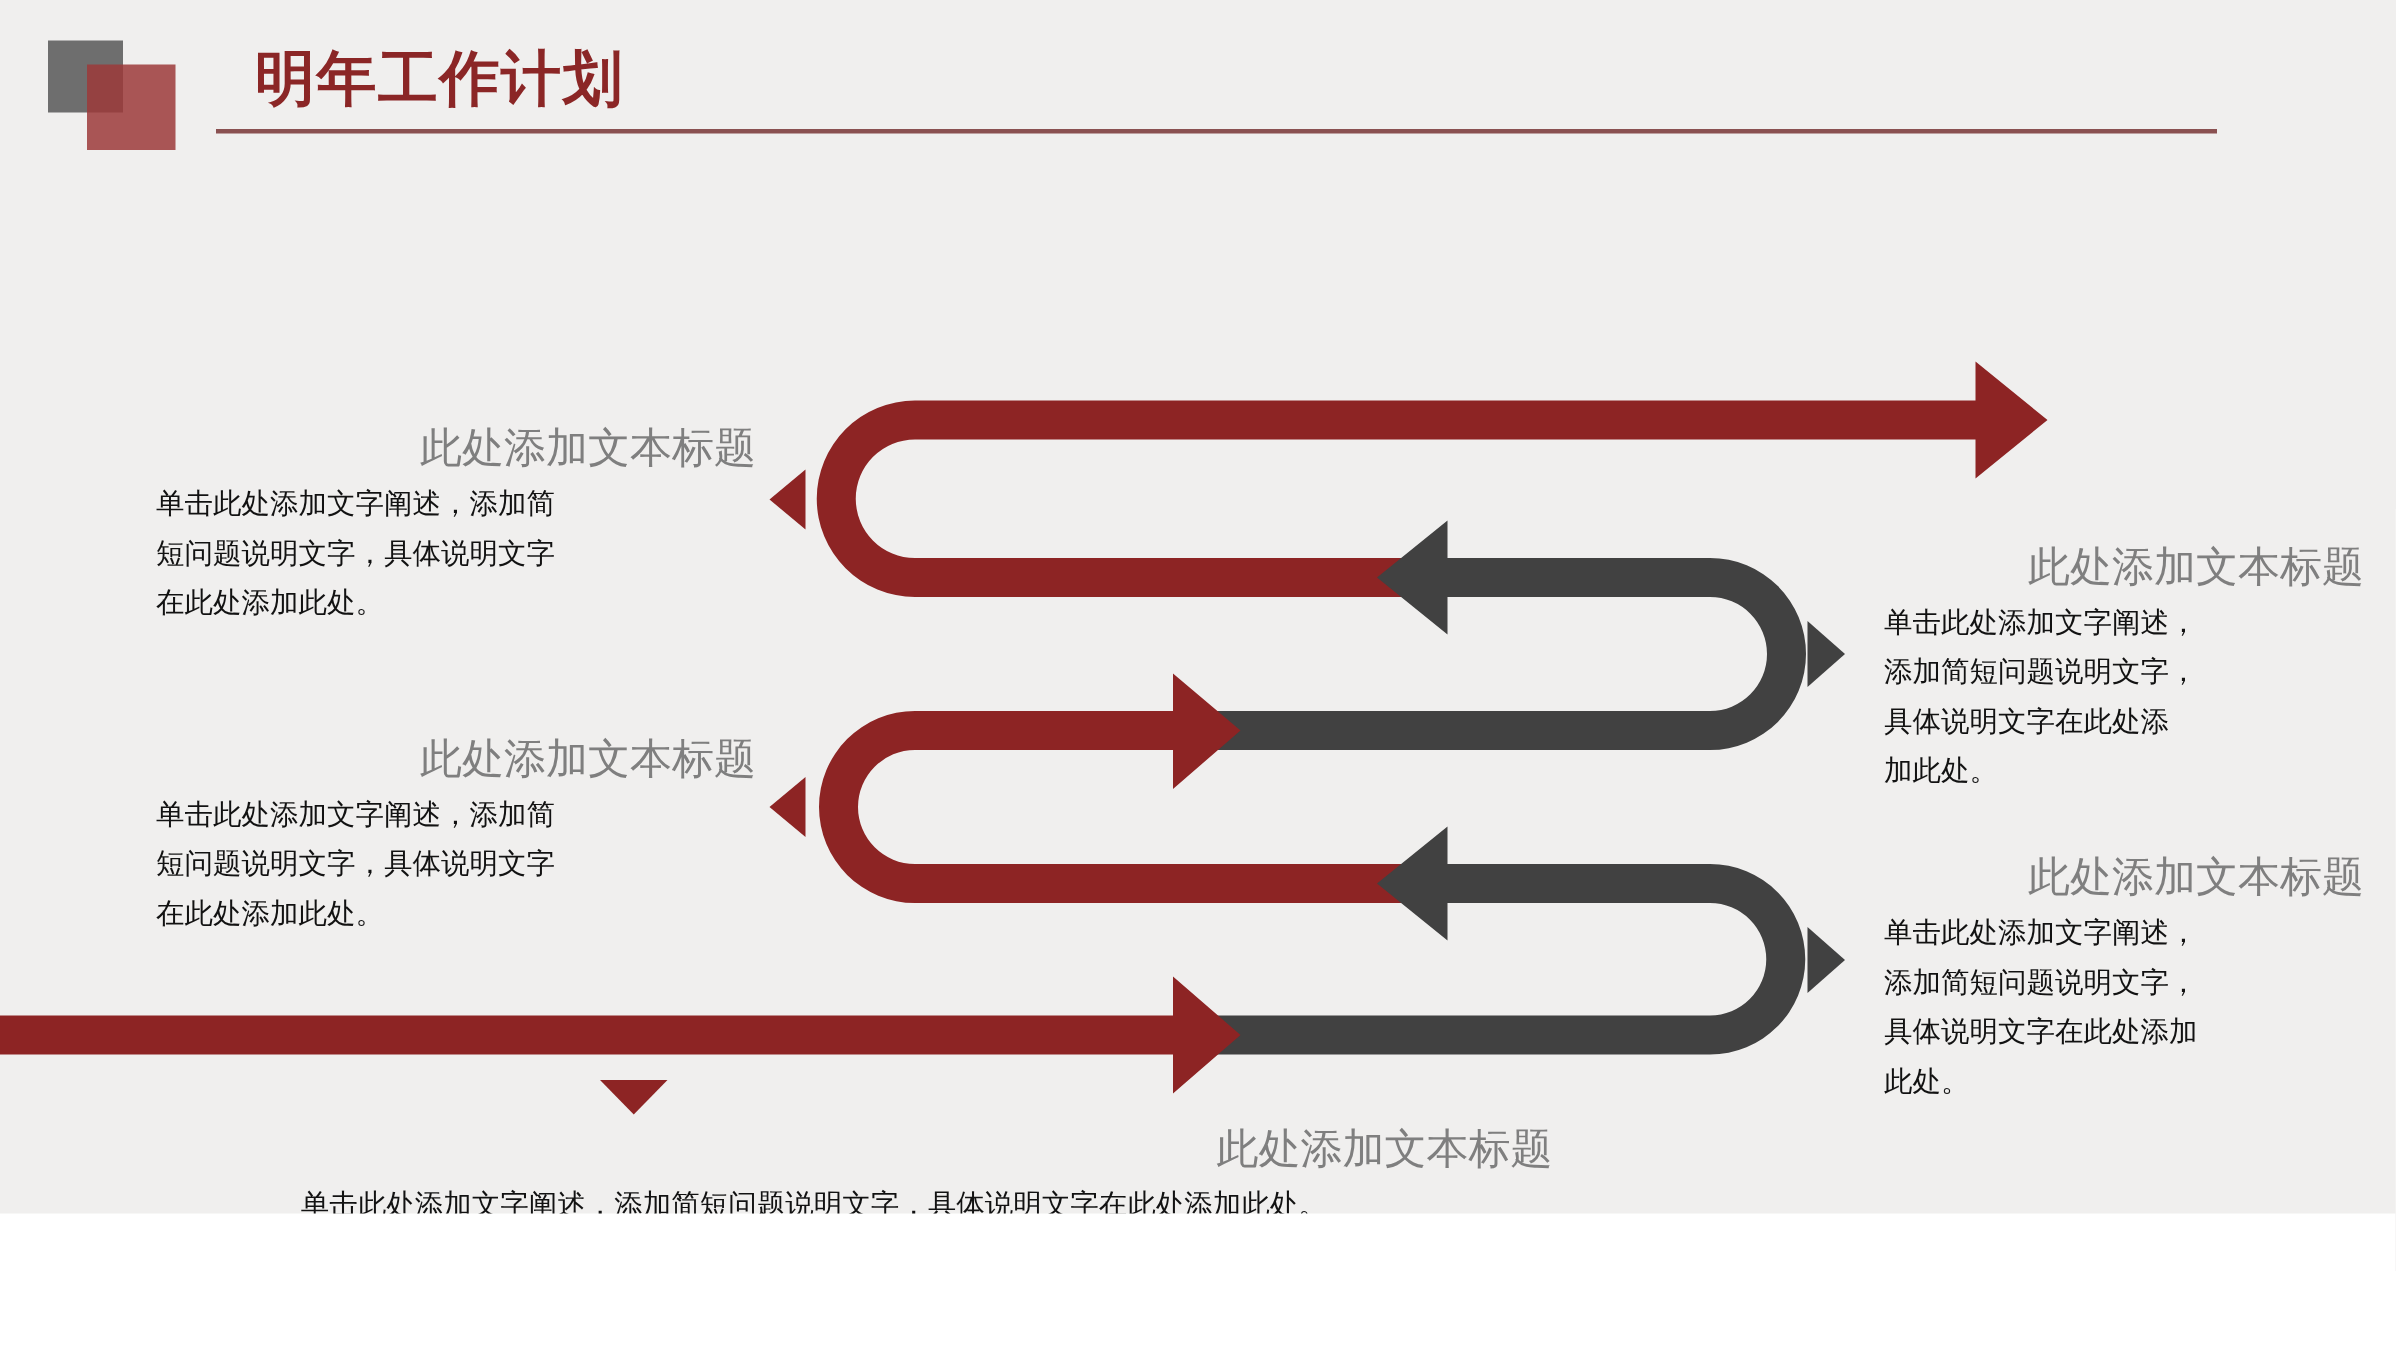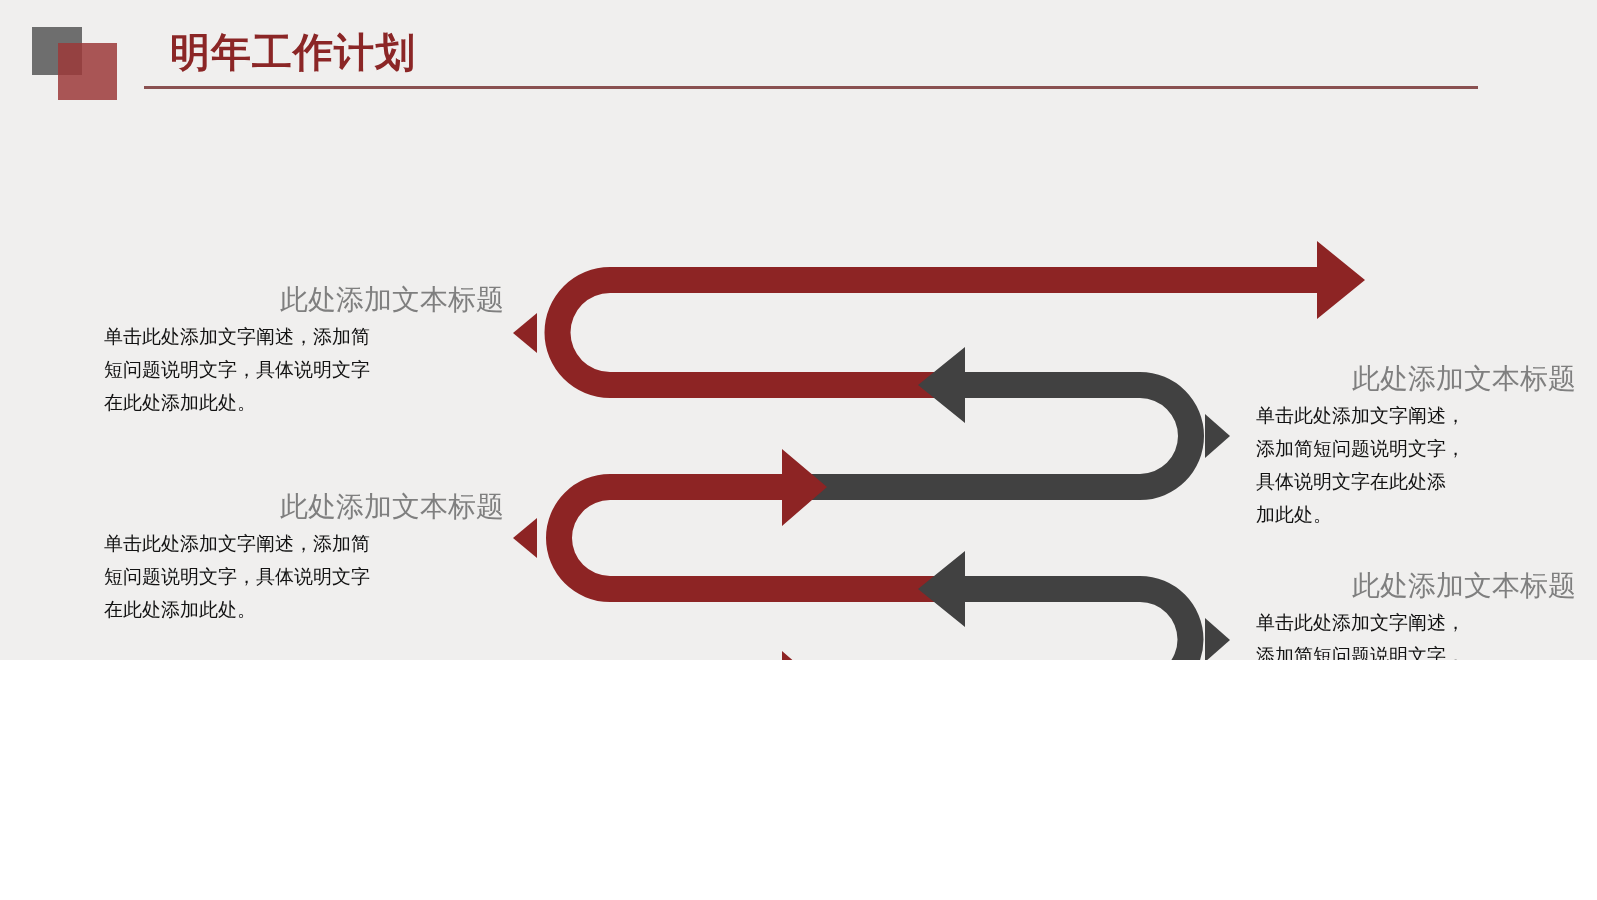--- a/index.html
+++ b/index.html
@@ -1,19 +1,19 @@
 <!DOCTYPE html>
 <html style="--accent-red: #8d2424; --accent-gray: #414141; --title-red: #8b2626; --underline-red: #8a5151; --deco-square-gray: #6e6e6e; --deco-square-red: #9c3a3a; --placeholder-title-gray: #7f7f7f; --body-text: #121212; --footer-red: #8d2424; --footer-gray: #434343; --background: #f0efee;"><head>
 <meta charset="utf-8">
 <style>
   html,body{margin:0;padding:0;}
   body{font-family:"Liberation Sans",sans-serif;}
   .slide{
     position:relative;
-    width:1597px;height:660px;
+    width:1597px;height:809px;
     background:var(--background,#f0efee);
     overflow:hidden;
   }
   .abs{position:absolute;}
 
   
   .sq-gray{left:32px;top:27px;width:50px;height:48px;background:var(--deco-square-gray);}
   .sq-red{left:58px;top:43px;width:59px;height:57px;background:var(--deco-square-red);opacity:.85;}
   .page-title{
     left:170px;top:25px;
@@ -111,18 +111,19 @@
   <div class="abs tblock b-right2">
     <h3 class="ph-title">此处添加文本标题</h3>
     <p class="ph-body">单击此处添加文字阐述，
 添加简短问题说明文字，
 具体说明文字在此处添加
 此处。</p>
   </div>
 
   <div class="abs tblock b-bottom">
     <h3 class="ph-title">此处添加文本标题</h3>
+    <p class="ph-body">单击此处添加文字阐述，添加简短问题说明文字，具体说明文字在此处添加此处。</p>
   </div>
 
   <div class="abs footer-red"></div>
   <div class="abs footer-gray"></div>
 
 </div>
 
 </body></html>

